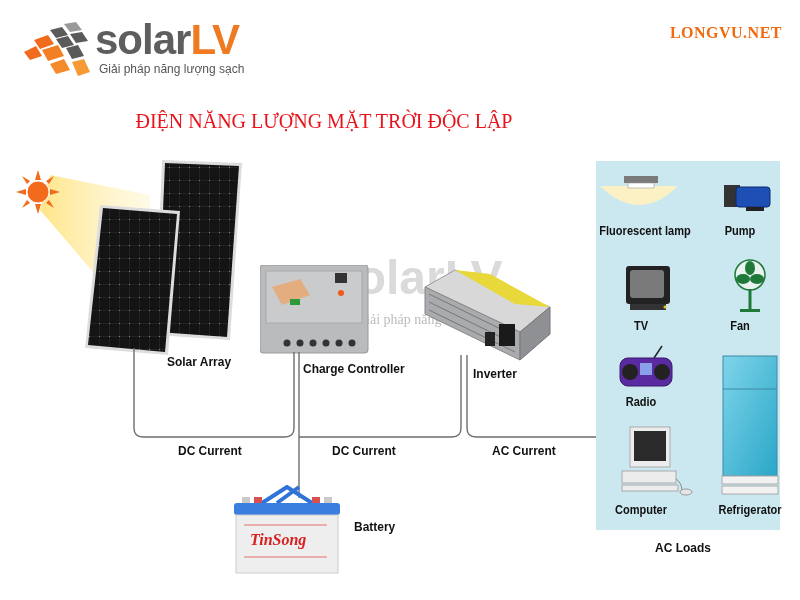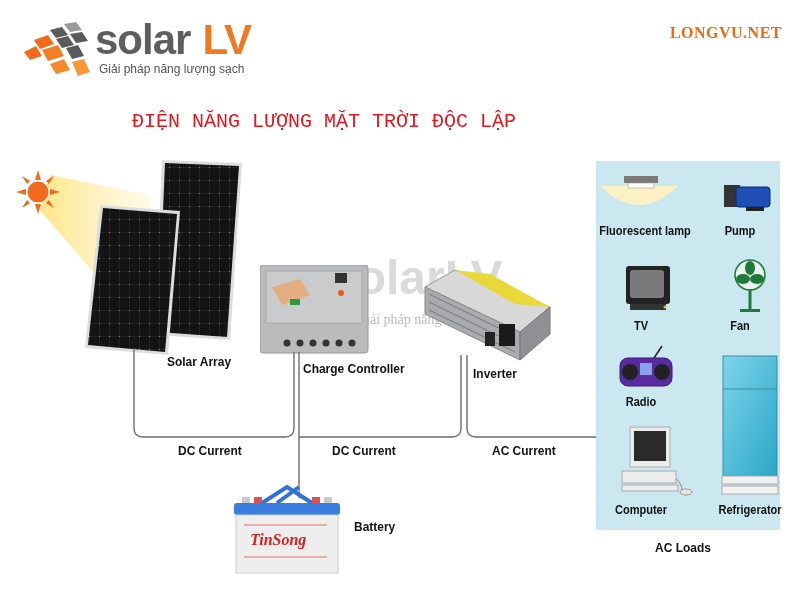--- a/index.html
+++ b/index.html
@@ -1,22 +1,22 @@
 <!DOCTYPE html>
 <html><head>
 <meta charset="utf-8">
 <style>
   html, body { margin: 0; padding: 0; }
   body { width: 800px; height: 600px; background: #ffffff; position: relative; overflow: hidden; font-family: "Liberation Sans", sans-serif; }
   .abs { position: absolute; }
   .brand-name { left: 95px; top: 16px; font-size: 42px; font-weight: bold; color: #5e5e5e; letter-spacing: -1px; font-family: "Liberation Sans", sans-serif; }
-  .brand-name .lv { color: #f07a22; margin-left: 12px; }
+  .brand-name .lv { color: #f07a22; }
   .brand-tag { left: 99px; top: 62px; font-size: 12px; color: #555; }
   .contact { right: 18px; top: 22px; text-align: right; color: #f06a10; font-family: "Liberation Serif", serif; font-weight: bold; font-size: 16px; line-height: 22px; letter-spacing: 0.5px; }
-  .title { left: 0; width: 648px; top: 110px; text-align: center; color: #e8141c; font-family: Liberation Mono, monospace; font-size: 20px; }
+  .title { left: 0; width: 648px; top: 110px; text-align: center; color: #e8141c; font-family: Liberation Serif, serif; font-size: 20px; }
   .label { font-size: 13px; font-weight: bold; color: #111; font-family: "Liberation Sans", sans-serif; transform: scaleX(0.92); transform-origin: left; }
   .loads-panel { left: 596px; top: 161px; width: 184px; height: 369px; background: #cbe8f0; }
   .load-label { font-size: 12px; font-weight: bold; color: #111; text-align: center; width: 100px; transform: scaleX(0.92); }
   .wm { color: rgba(150,150,150,0.35); font-weight: bold; }
 </style>
 </head>
 <body>
 
 <div class="abs" style="left:22px;top:18px;width:70px;height:66px;">
   <svg width="70" height="66" viewBox="0 0 70 66">

